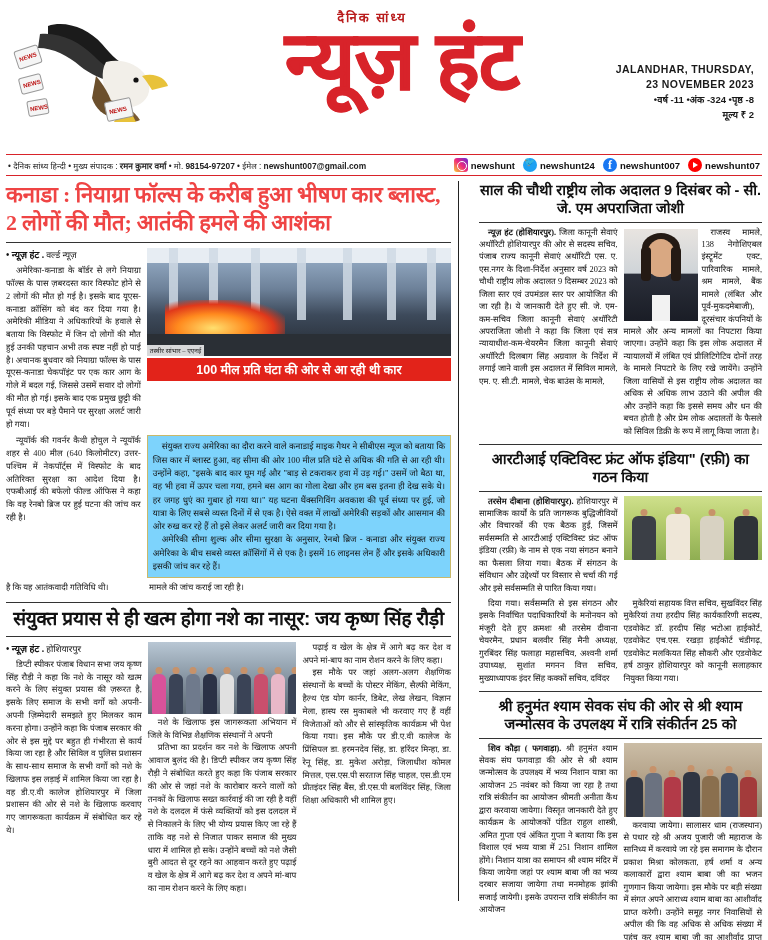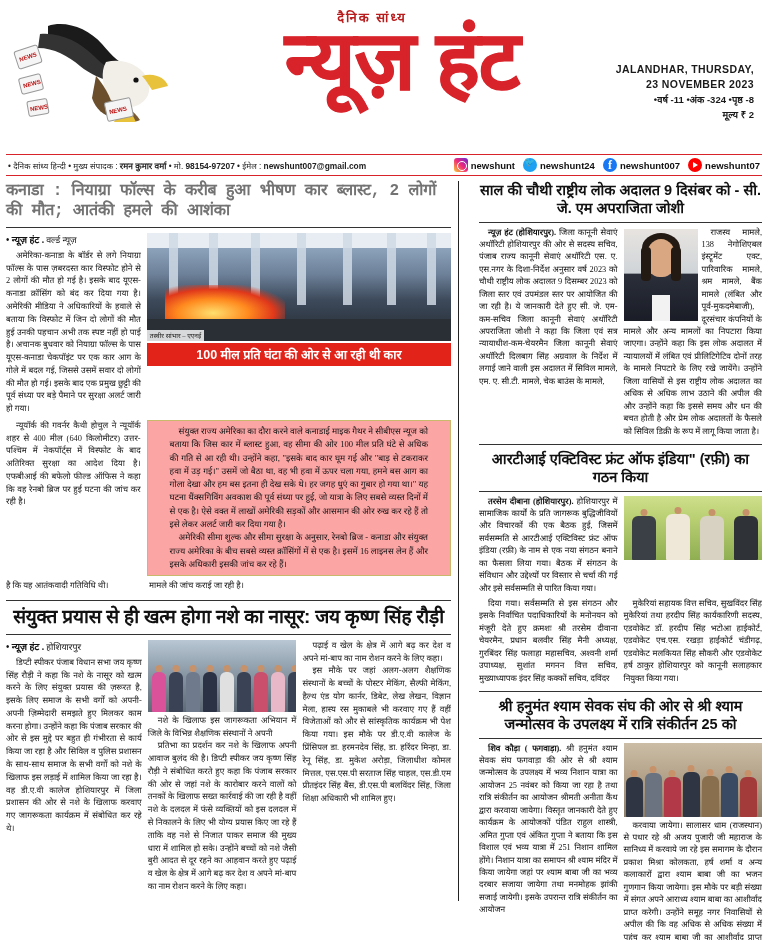--- a/index.html
+++ b/index.html
@@ -71,22 +71,22 @@
   .ico-yt { background:#ff0000; border-radius:50%; position:relative; }
   .ico-yt:after{ content:""; position:absolute; left:5px; top:3.5px; border-left:5px solid #fff;
     border-top:3.5px solid transparent; border-bottom:3.5px solid transparent; }
 
   
   .content { display:flex; gap:0; margin-top:5px; height:720px; }
   .col-left { width:452px; padding-right:7px; }
   .col-right { width:304px; padding-left:20px; border-left:1px solid #222; }
 
   .hl1 {
-    font-family:Liberation Mono, monospace;
-    font-weight:700; font-size:16px; line-height:1.28; color:#737373; letter-spacing:-.2px;
+    font-family:Liberation Serif, serif;
+    font-weight:700; font-size:22px; line-height:1.28; color:#ef4444; letter-spacing:-.2px;
   }
   .hl-rule { border-bottom:1.2px solid #333; margin:5px 0 5px; }
   .byline { font-size:9.5px; font-weight:700; color:#111; margin-bottom:4px; }
   .byline .b-sub { font-weight:400; font-size:8.8px; }
 
   .body-txt { font-size:8.4px; line-height:1.52; text-align:justify; color:#1a1a1a; }
   .body-txt p { text-indent:10px; margin-bottom:0; }
 
   
   .a1-wrap { display:flex; gap:6px; }
@@ -114,21 +114,21 @@
     font-size:6.5px; padding:1px 3px; color:#222;
   }
   .red-caption {
     background:#e2231a; color:#fff; font-family:"Liberation Sans", sans-serif;
     font-weight:700; font-size:12.5px; text-align:center; padding:3px 2px; margin-top:2px;
   }
 
   .a1-lower { display:flex; gap:6px; margin-top:4px; }
   .a1-lc { width:137px; }
   .a1-box {
-    width:309px; background:#fca5a5; border:1px solid #c9b96a; padding:4px 22px;
+    width:309px; background:#7dd3fc; border:1px solid #c9b96a; padding:4px 5px;
   }
   .a1-box .bx-txt { font-size:8.6px; line-height:1.55; text-align:justify; }
   .a1-box .bx-txt p { text-indent:9px; }
 
   .a1-final { display:flex; gap:6px; margin-top:4px; }
   .a1-final > div { width:137px; }
   .a1-final .w2 { width:166px; }
 
   
   .sect2 { margin-top:7px; border-top:1.4px solid #333; padding-top:5px; }

